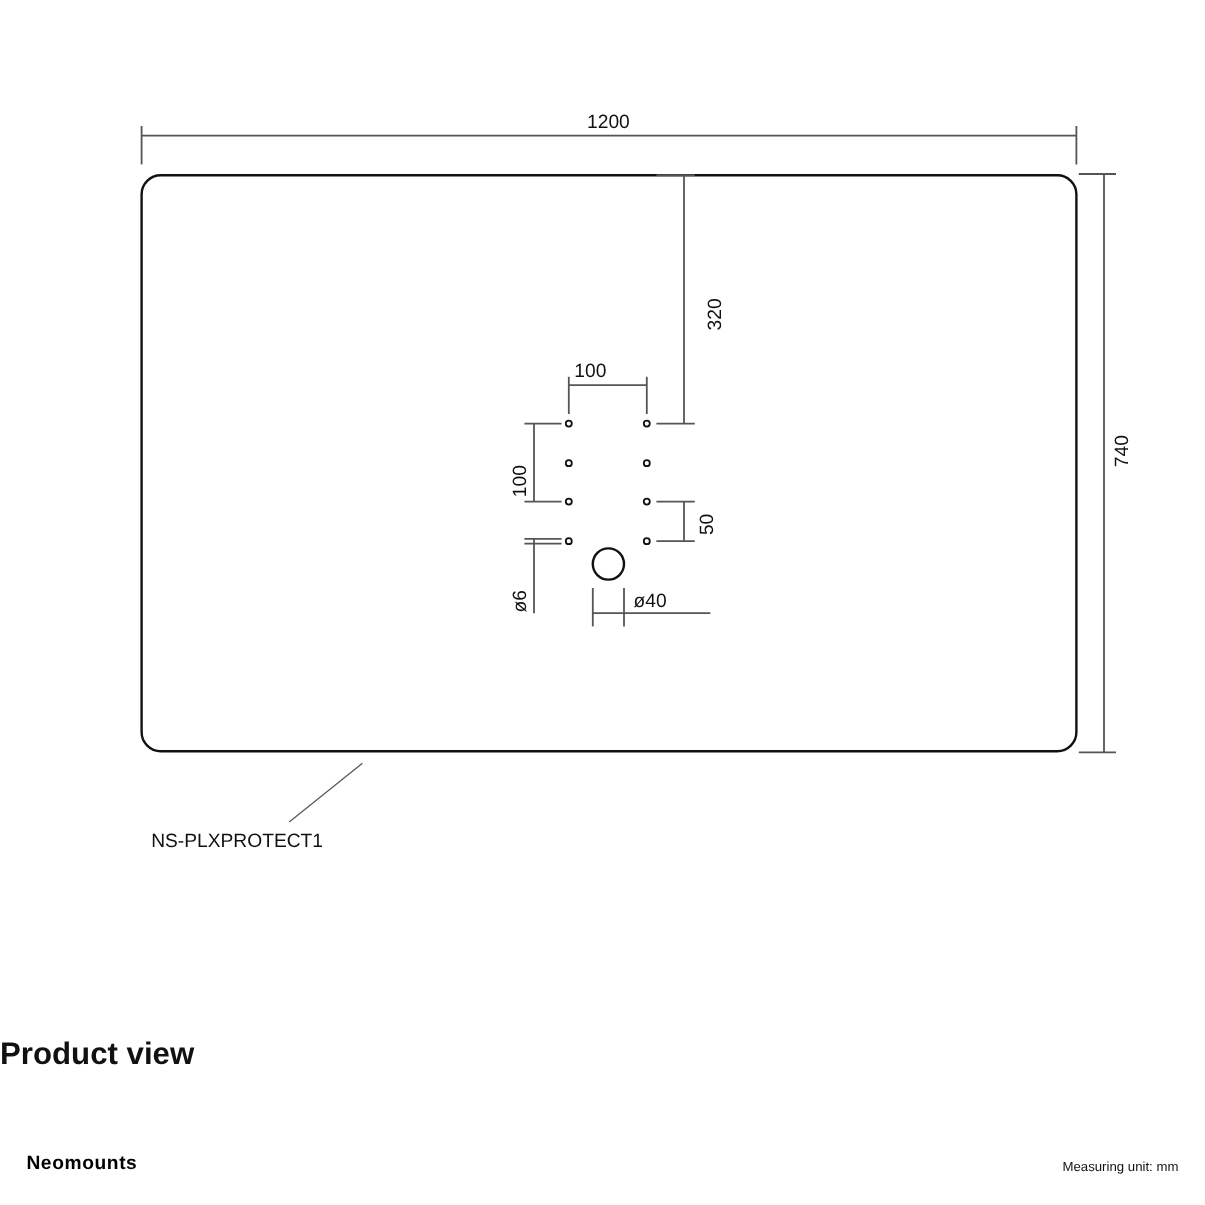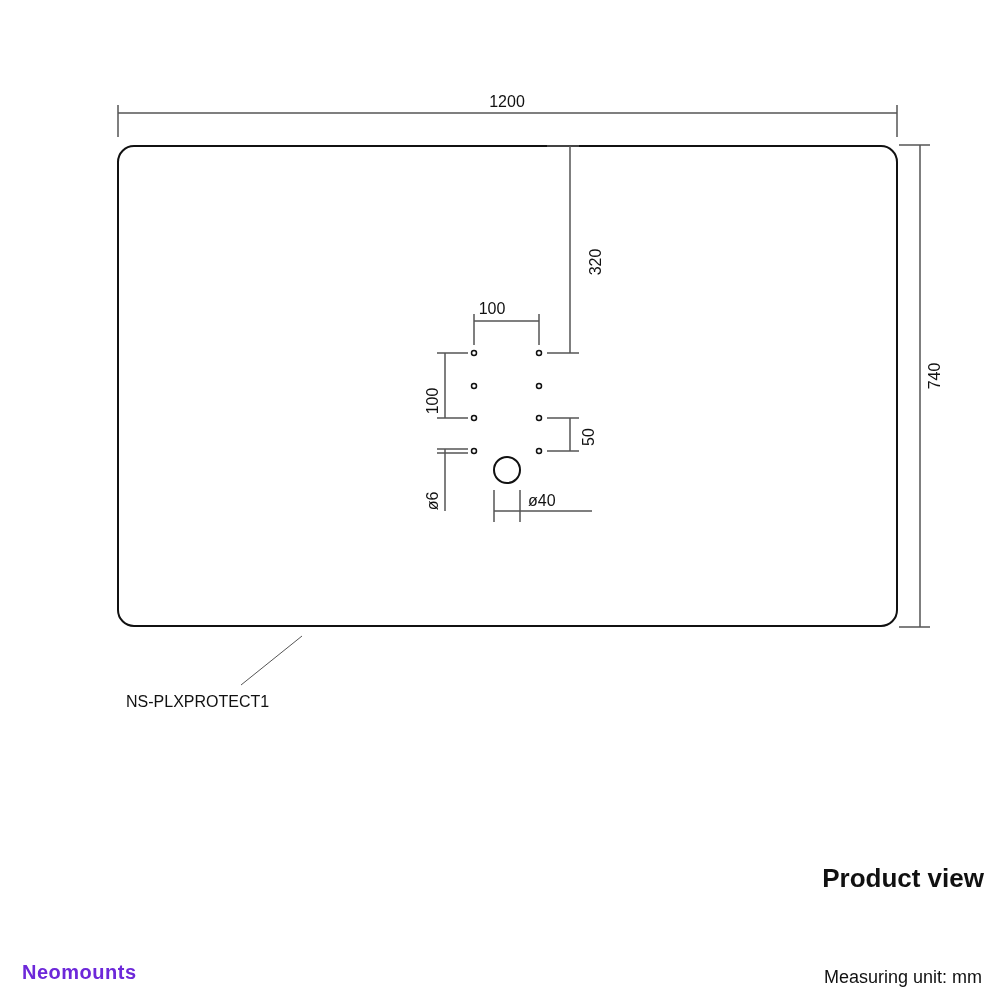--- a/index.html
+++ b/index.html
@@ -1,23 +1,23 @@
 <!DOCTYPE html>
 <html><head>
   <meta charset="utf-8">
   <style>
     html, body { margin: 0; padding: 0; background: #ffffff; }
     body { width: 1004px; height: 1004px; position: relative; overflow: hidden; font-family: "Liberation Sans", sans-serif; }
     .drawing { position: absolute; left: 0; top: 0; }
     .dim-text { font-family: "Liberation Sans", sans-serif; font-size: 16px; fill: #111111; }
     .label-text { position: absolute; font-family: "Liberation Sans", sans-serif; color: #111111; }
     .part-label { left: 126px; top: 693px; font-size: 16px; text-align: right; }
-    .caption { left: 0; width: 984px; top: 863px; text-align: right; font-size: 26px; font-weight: bold; }
-    .brand { left: 22px; top: 961px; font-size: 20px; font-weight: bold; color: #6d28d9; letter-spacing: 0.5px; }
-    .unit { right: 22px; top: 967px; font-size: 18px; }
+    .caption { left: 0; width: 984px; top: 863px; text-align: left; font-size: 26px; font-weight: bold; }
+    .brand { left: 22px; top: 961px; font-size: 16px; font-weight: bold; color: #000000; letter-spacing: 0.5px; }
+    .unit { right: 22px; top: 967px; font-size: 11px; }
   </style>
 </head>
 <body>
 
 <svg class="drawing" width="1004" height="1004" viewBox="0 0 1004 1004" xmlns="http://www.w3.org/2000/svg">
 
   <rect x="118" y="146" width="779" height="480" rx="16" ry="16" fill="none" stroke="#111111" stroke-width="2"></rect>
 
   <g stroke="#555555" stroke-width="1.5">
     <line x1="118" y1="113" x2="897" y2="113"></line>

